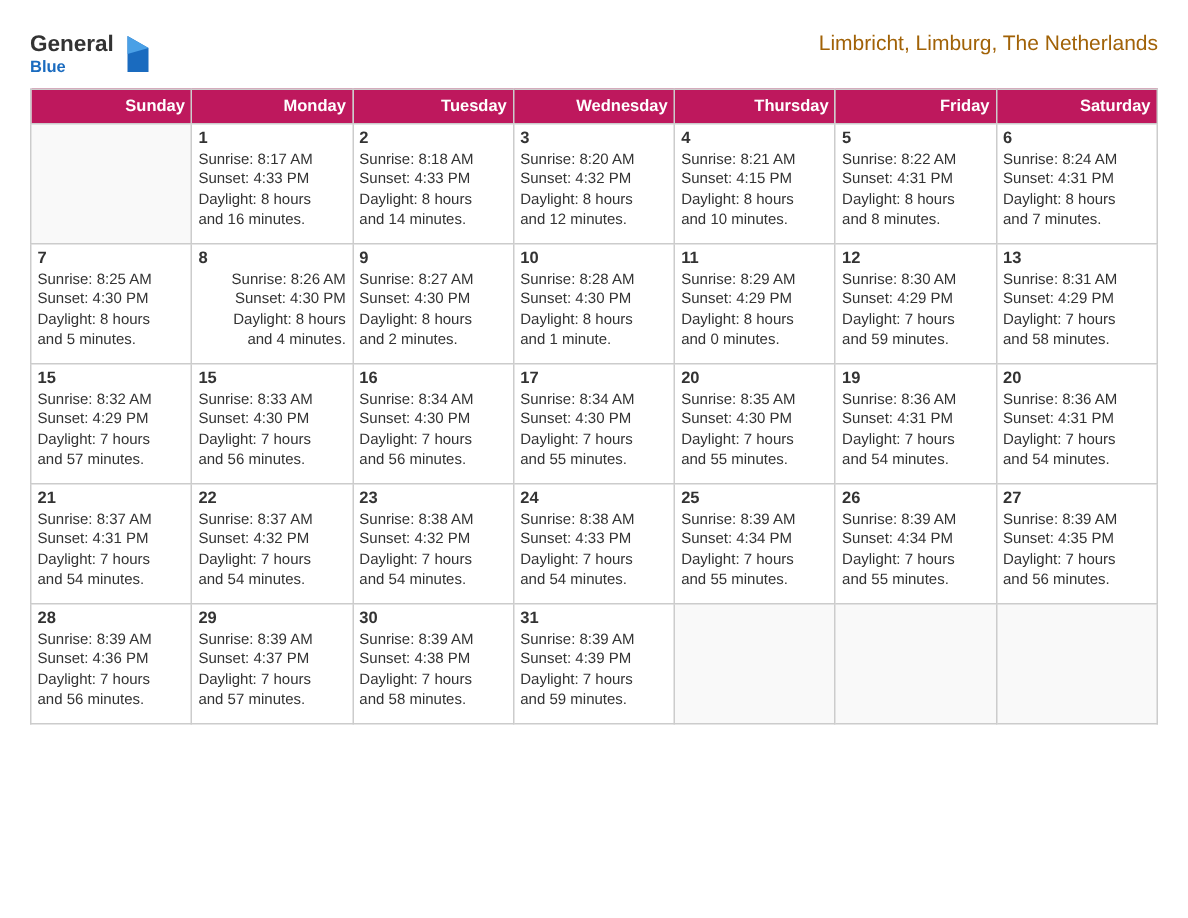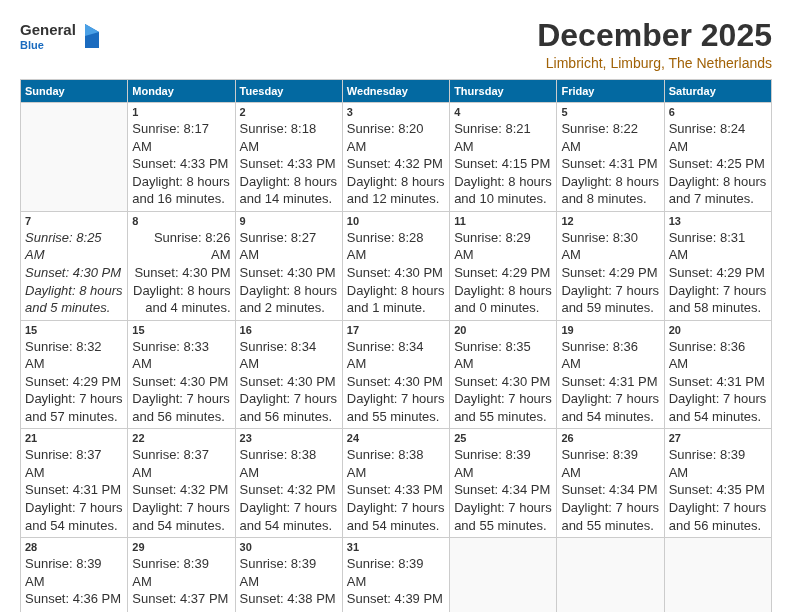--- a/index.html
+++ b/index.html
@@ -59,44 +59,44 @@
       font-size: 14px;
       color: #a16207;
       margin-top: 2px;
     }
     .calendar {
       width: 100%;
       border-collapse: collapse;
       font-size: 10px;
     }
     .calendar thead th {
-      background: #0369a1;
+      background: #be185d;
       color: #fff;
       padding: 5px 4px;
-      text-align: left;
+      text-align: right;
       font-size: 11px;
       font-weight: bold;
       border: 1px solid #ccc;
     }
     .calendar tbody td {
       border: 1px solid #ccc;
       vertical-align: top;
       padding: 3px 4px;
       width: 107px;
       min-height: 72px;
       height: 80px;
     }
     .day-number {
       font-size: 11px;
       font-weight: bold;
       color: #333;
       margin-bottom: 2px;
     }
     .day-info {
-      font-size: 13px;
+      font-size: 10px;
       color: #333;
       line-height: 1.35;
     }
     .empty-cell {
       background: #f9f9f9;
     }
   </style>
 </head>
 <body>
 
@@ -106,21 +106,20 @@
       <div class="logo-text">
         <span class="logo-general">General</span>
         <span class="logo-blue">Blue</span>
       </div>
       <svg class="logo-icon" viewBox="0 0 22 28">
         <polygon points="6,2 20,10 20,26 6,26" fill="#1a6bbf"></polygon>
         <polygon points="6,2 20,10 6,14" fill="#4aa0e6"></polygon>
       </svg>
     </div>
     <div class="title-block">
-      <div class="month-title">December 2025</div>
       <div class="location">Limbricht, Limburg, The Netherlands</div>
     </div>
   </div>
 
   <table class="calendar">
     <thead>
       <tr>
         <th>Sunday</th>
         <th>Monday</th>
         <th>Tuesday</th>
@@ -164,29 +163,29 @@
           <td>
             <div class="day-number">5</div>
             <div class="day-info" style="white-space: pre-line;">Sunrise: 8:22 AM
 Sunset: 4:31 PM
 Daylight: 8 hours
 and 8 minutes.</div>
           </td>
           <td>
             <div class="day-number">6</div>
             <div class="day-info" style="white-space: pre-line;">Sunrise: 8:24 AM
-Sunset: 4:25 PM
+Sunset: 4:31 PM
 Daylight: 8 hours
 and 7 minutes.</div>
           </td>
         </tr>
         <tr>
           <td>
             <div class="day-number">7</div>
-            <div class="day-info" style="white-space: pre-line; font-style: italic;">Sunrise: 8:25 AM
+            <div class="day-info" style="white-space: pre-line;">Sunrise: 8:25 AM
 Sunset: 4:30 PM
 Daylight: 8 hours
 and 5 minutes.</div>
           </td>
           <td>
             <div class="day-number">8</div>
             <div class="day-info" style="white-space: pre-line; text-align: right;">Sunrise: 8:26 AM
 Sunset: 4:30 PM
 Daylight: 8 hours
 and 4 minutes.</div>

